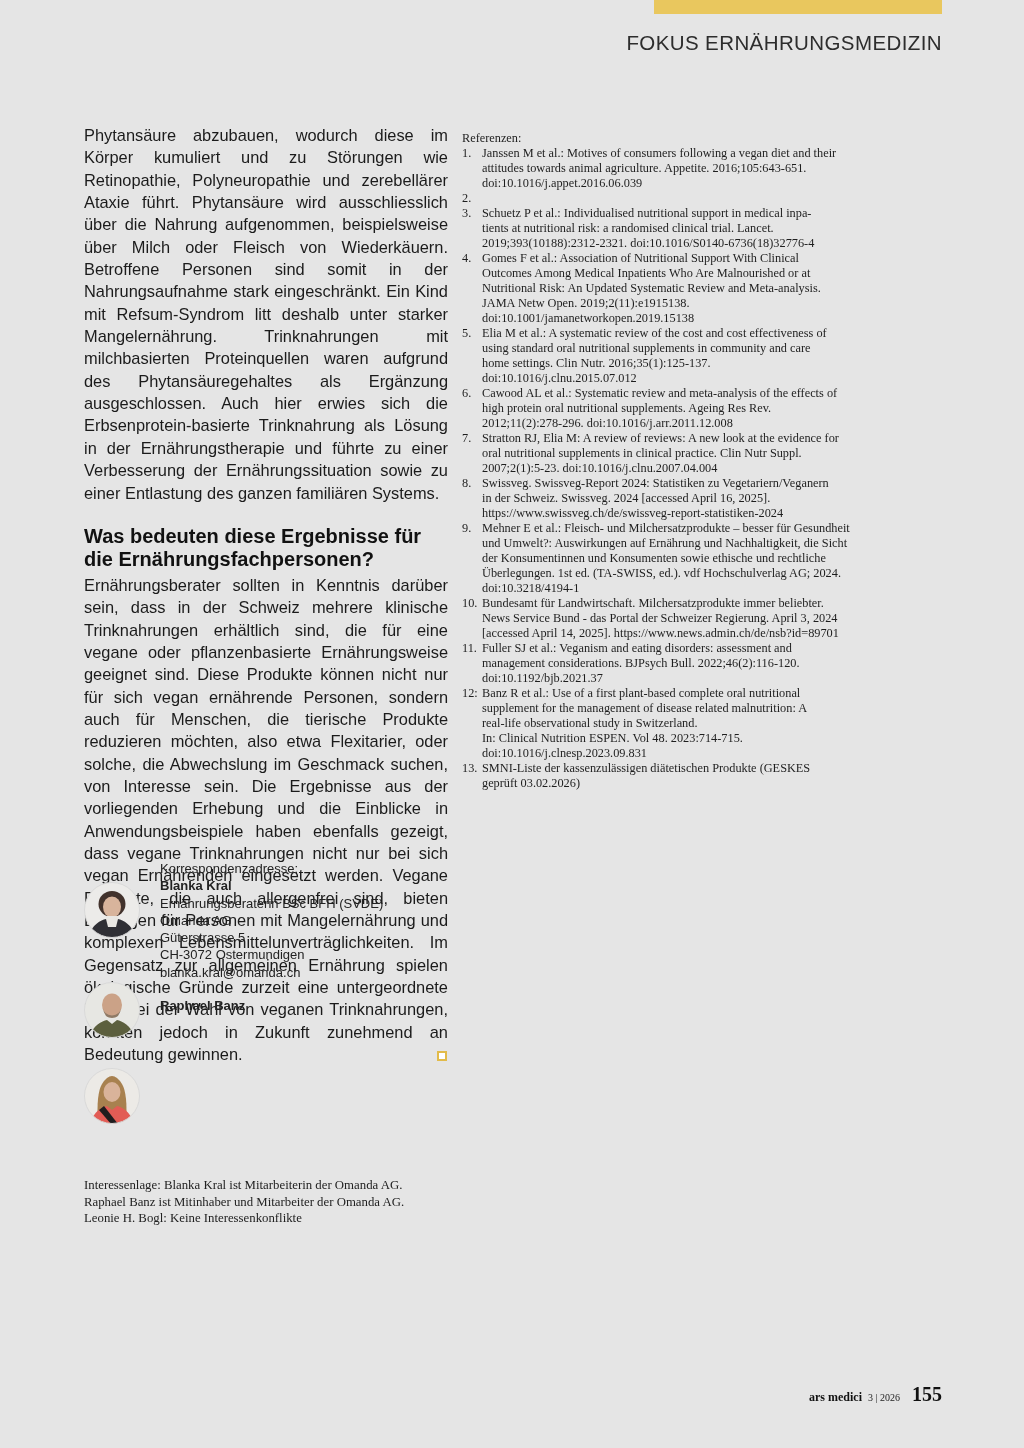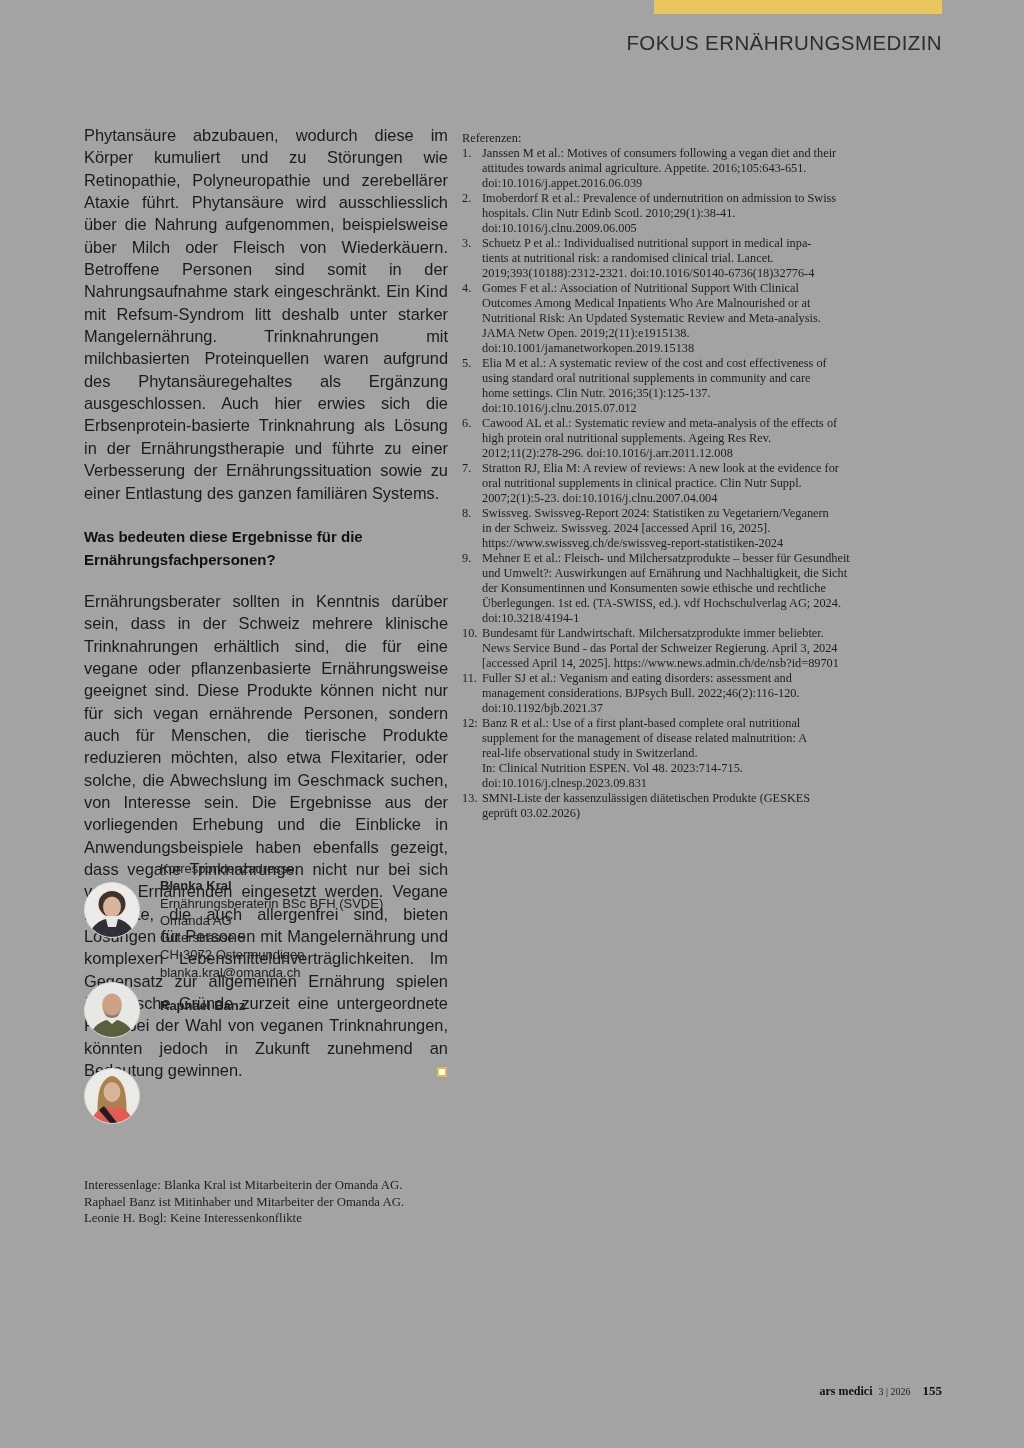--- a/index.html
+++ b/index.html
@@ -1,20 +1,20 @@
 <!DOCTYPE html>
 <html lang="de"><head>
 <meta charset="utf-8">
 <style>
   * { margin:0; padding:0; box-sizing:border-box; }
   html,body { background:#ffffff; }
   .page {
     position:relative;
     width:1024px; height:1448px;
-    background:#a3a3a3;
+    background:#e5e5e5;
     font-family:"Liberation Sans", sans-serif;
     color:#1c1c1c;
     overflow:hidden;
   }
   
   .accent-bar {
     position:absolute; left:654px; top:0; width:288px; height:14px;
     background:#E9C75E;
   }
   
@@ -26,22 +26,22 @@
   
   .col-left {
     position:absolute; left:84px; top:124px; width:364px;
   }
   .body-text {
     font-size:16.4px; line-height:22.35px;
     text-align:justify; color:#1b1b1b;
     hyphens:auto; -webkit-hyphens:auto;
   }
   .section-heading {
-    margin-top:21px; margin-bottom:19px;
-    font-size:15px; line-height:23px; font-weight:700; color:#111111;
+    margin-top:21px; margin-bottom:3px;
+    font-size:20px; line-height:23px; font-weight:700; color:#111111;
   }
   .para2-wrap { position:relative; }
   .end-marker {
     position:absolute; right:1px; bottom:4px;
     width:10px; height:10px;
     border:2.5px solid #E2BB4A; background:#ffffff;
   }
   
   .col-right {
     position:absolute; left:462px; top:131px; width:520px;
@@ -73,21 +73,21 @@
     white-space:pre-line;
   }
   
   .footer {
     position:absolute; top:1383px; right:82px;
     font-family:"Liberation Serif", serif;
     display:flex; align-items:baseline; white-space:nowrap;
   }
   .footer-journal { font-weight:700; font-size:12px; color:#111111; }
   .footer-issue { font-size:10px; color:#222222; margin-left:6px; }
-  .footer-page { font-weight:700; font-size:13px; color:#111111; margin-left:12px; }
+  .footer-page { font-weight:700; font-size:20px; color:#111111; margin-left:12px; }
 </style>
 </head>
 <body>
 
 <div class="page">
 
   <div class="accent-bar"></div>
 
   <div class="masthead">FOKUS ERNÄHRUNGSMEDIZIN</div>
 
@@ -104,23 +104,20 @@
     <div class="ref-label">Referenzen:</div>
 
     <div class="ref-item">
       <span class="ref-num">1.</span>
       <span class="ref-text">Janssen M et al.: Motives of consumers following a vegan diet and their
 attitudes towards animal agriculture. Appetite. 2016;105:643-651.
 doi:10.1016/j.appet.2016.06.039</span>
     </div>
     <div class="ref-item">
       <span class="ref-num">2.</span>
-      <span class="ref-text">Imoberdorf R et al.: Prevalence of undernutrition on admission to Swiss
-hospitals. Clin Nutr Edinb Scotl. 2010;29(1):38-41.
-doi:10.1016/j.clnu.2009.06.005</span>
     </div>
     <div class="ref-item">
       <span class="ref-num">3.</span>
       <span class="ref-text">Schuetz P et al.: Individualised nutritional support in medical inpa-
 tients at nutritional risk: a randomised clinical trial. Lancet.
 2019;393(10188):2312-2321. doi:10.1016/S0140-6736(18)32776-4</span>
     </div>
     <div class="ref-item">
       <span class="ref-num">4.</span>
       <span class="ref-text">Gomes F et al.: Association of Nutritional Support With Clinical

